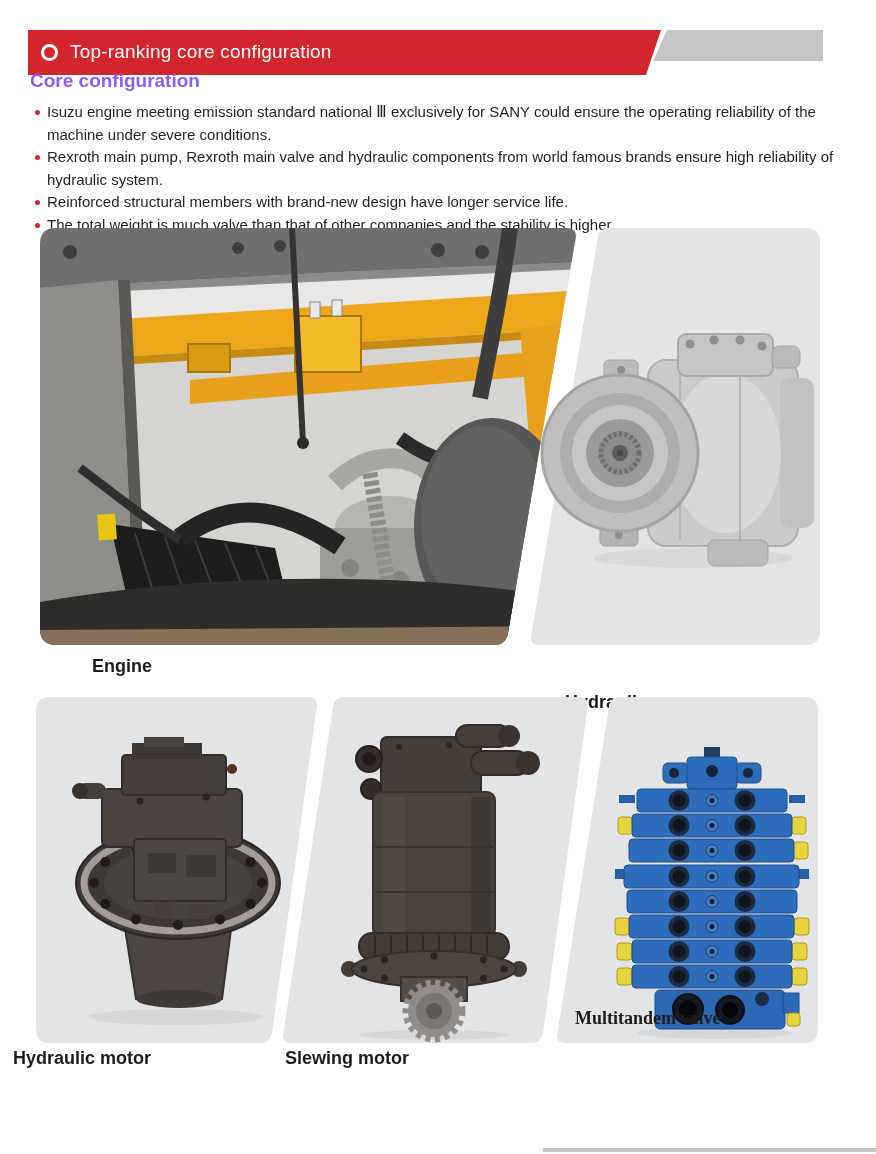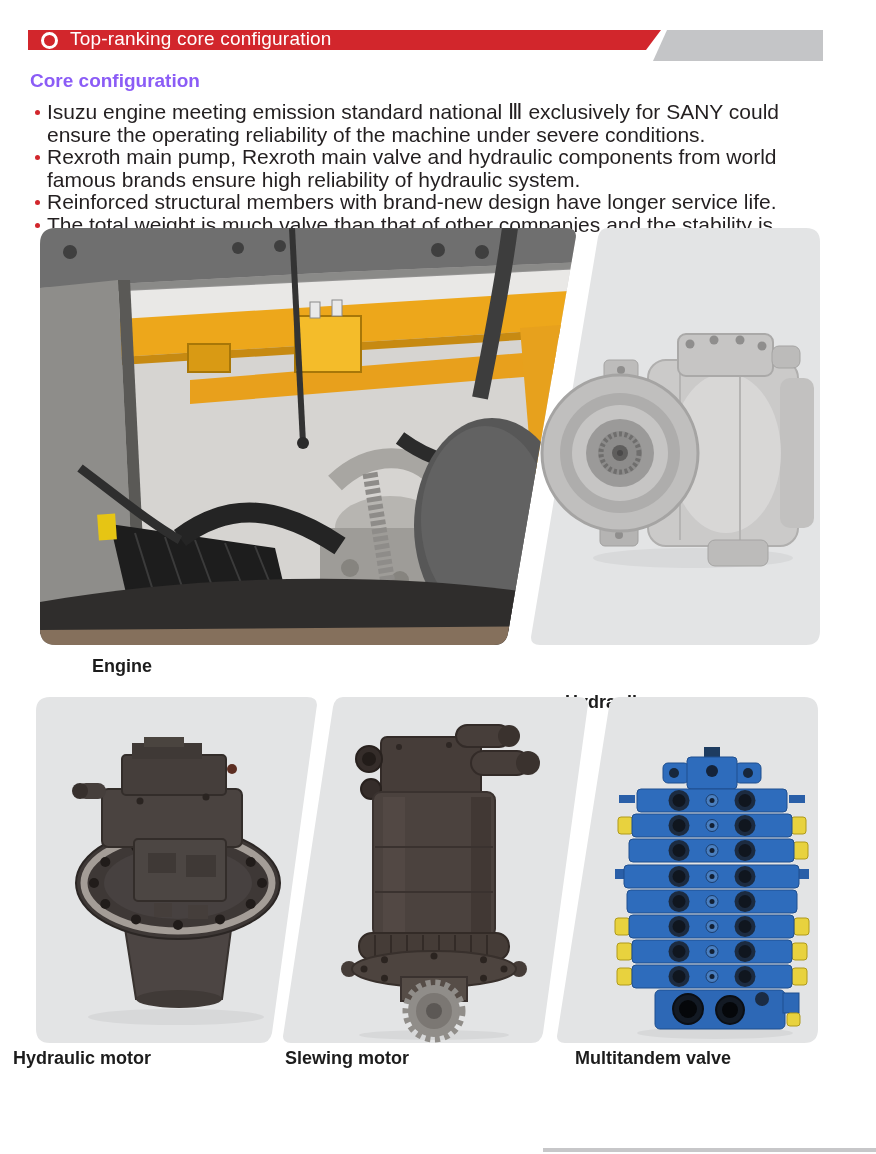--- a/index.html
+++ b/index.html
@@ -1,30 +1,30 @@
 <!DOCTYPE html>
 <html><head>
 <meta charset="utf-8">
 <style>
   html,body{margin:0;padding:0;background:#ffffff;}
   .page{position:relative;width:876px;height:1154px;background:#ffffff;overflow:hidden;
         font-family:"Liberation Sans","DejaVu Sans",sans-serif;color:#231f20;}
   
-  .banner-red{position:absolute;left:28px;top:30px;width:633px;height:20px;background:#d2262c;
+  .banner-red{position:absolute;left:28px;top:30px;width:633px;height:45px;background:#d2262c;
               clip-path:polygon(0 0,100% 0,calc(100% - 15px) 100%,0 100%);
               display:flex;align-items:center;}
   .banner-gray{position:absolute;left:653px;top:30px;width:170px;height:31px;background:#c4c5c7;
                clip-path:polygon(14px 0,100% 0,100% 100%,0 100%);}
   .banner-o{display:inline-block;width:11px;height:11px;border:3px solid #fff;border-radius:50%;
             margin-left:13px;margin-right:12px;flex:0 0 auto;}
   .banner-title{color:#fff;font-size:19px;letter-spacing:.2px;white-space:nowrap;padding-bottom:2px;}
   
   .section-title{position:absolute;left:30px;top:70px;font-size:19px;font-weight:bold;color:#8b5cf6;}
   
-  .bullets{position:absolute;left:35px;top:101px;width:806px;font-size:21px;line-height:22.5px;}
+  .bullets{position:absolute;left:35px;top:101px;width:806px;font-size:15px;line-height:22.5px;}
   .bullet{display:flex;align-items:flex-start;}
   .bullet .dot{flex:0 0 auto;width:5px;height:5px;border-radius:50%;background:#d2262c;
                margin:9px 7px 0 0;}
   .bullet .txt{flex:1 1 auto;}
   
   .panel{position:absolute;}
   .caption{position:absolute;font-size:18px;font-weight:bold;color:#1c1c1c;}
   .footer-bar{position:absolute;left:543px;top:1148px;width:333px;height:4px;background:#c7c7c9;}
 </style>
 </head>
@@ -373,17 +373,17 @@
       <circle cx="133" cy="312" r="15" fill="#131a24" stroke="#0b0f15" stroke-width="2"></circle>
       <circle cx="133" cy="312" r="9" fill="#05070a"></circle>
       <circle cx="175" cy="313" r="14" fill="#131a24" stroke="#0b0f15" stroke-width="2"></circle>
       <circle cx="175" cy="313" r="8" fill="#05070a"></circle>
       <circle cx="207" cy="302" r="7" fill="#1b2c44"></circle>
     </svg>
   </div>
 
   <div class="caption" style="left:13px;top:1048px;width:240px;">Hydraulic motor</div>
   <div class="caption" style="left:285px;top:1048px;width:240px;">Slewing motor</div>
-  <div class="caption" style="left:575px;top:1048px;width:240px;">Multitandem valve</div>
+  <div class="caption" style="left:575px;top:1008px;width:240px;font-family:Liberation Serif, serif;">Multitandem valve</div>
 
   <div class="footer-bar"></div>
 
 </div>
 
 </body></html>

